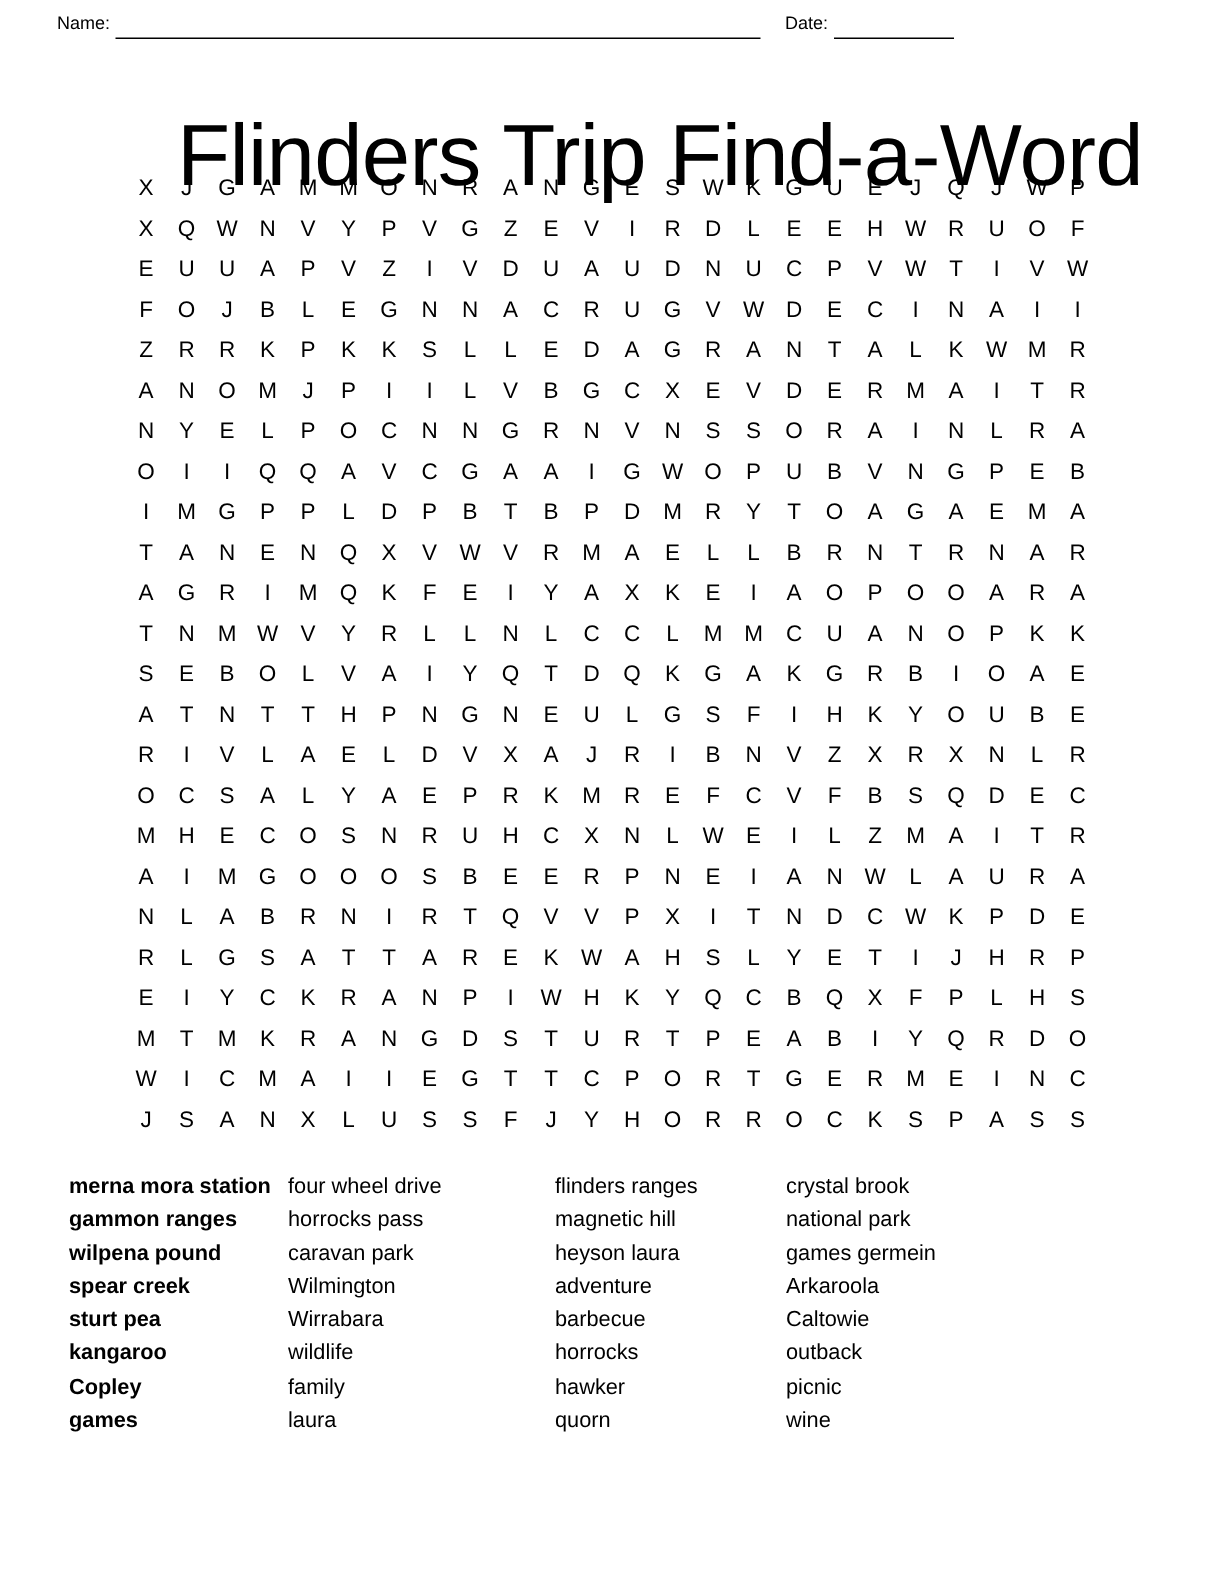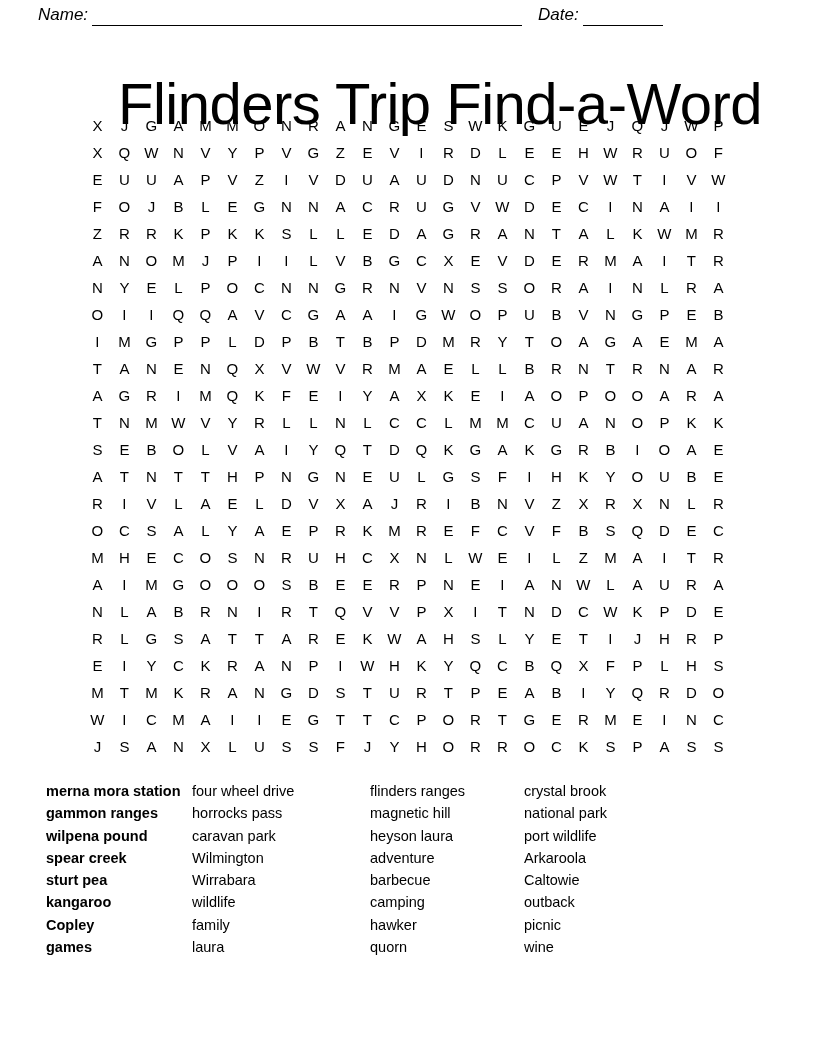--- a/index.html
+++ b/index.html
@@ -24,25 +24,24 @@
     left: 0;
     width: 816px;
     height: 26px;
     display: flex;
     align-items: flex-end;
     padding-left: 38px;
     padding-right: 20px;
     box-sizing: border-box;
   }
   .field-label {
-    font-size: 17px;
+    font-size: 12px;
     line-height: 20px;
     white-space: nowrap;
     padding-bottom: 1px;
-    font-style: italic;
   }
   .rule {
     border-bottom: 1px solid #000;
     height: 16px;
     margin-left: 4px;
   }
   .rule-name { width: 430px; }
   .rule-date { width: 80px; }
   .spacer-gap { width: 16px; }
 
@@ -768,27 +767,27 @@
       <div class="word-item">wildlife</div>
       <div class="word-item">family</div>
       <div class="word-item">laura</div>
     </div>
     <div class="word-col col-2">
       <div class="word-item">flinders ranges</div>
       <div class="word-item">magnetic hill</div>
       <div class="word-item">heyson laura</div>
       <div class="word-item">adventure</div>
       <div class="word-item">barbecue</div>
-      <div class="word-item">camping</div>
+      <div class="word-item">horrocks</div>
       <div class="word-item">hawker</div>
       <div class="word-item">quorn</div>
     </div>
     <div class="word-col col-4">
       <div class="word-item">crystal brook</div>
       <div class="word-item">national park</div>
-      <div class="word-item">port wildlife</div>
+      <div class="word-item">games germein</div>
       <div class="word-item">Arkaroola</div>
       <div class="word-item">Caltowie</div>
       <div class="word-item">outback</div>
       <div class="word-item">picnic</div>
       <div class="word-item">wine</div>
     </div>
   </div>
 
 </body></html>

